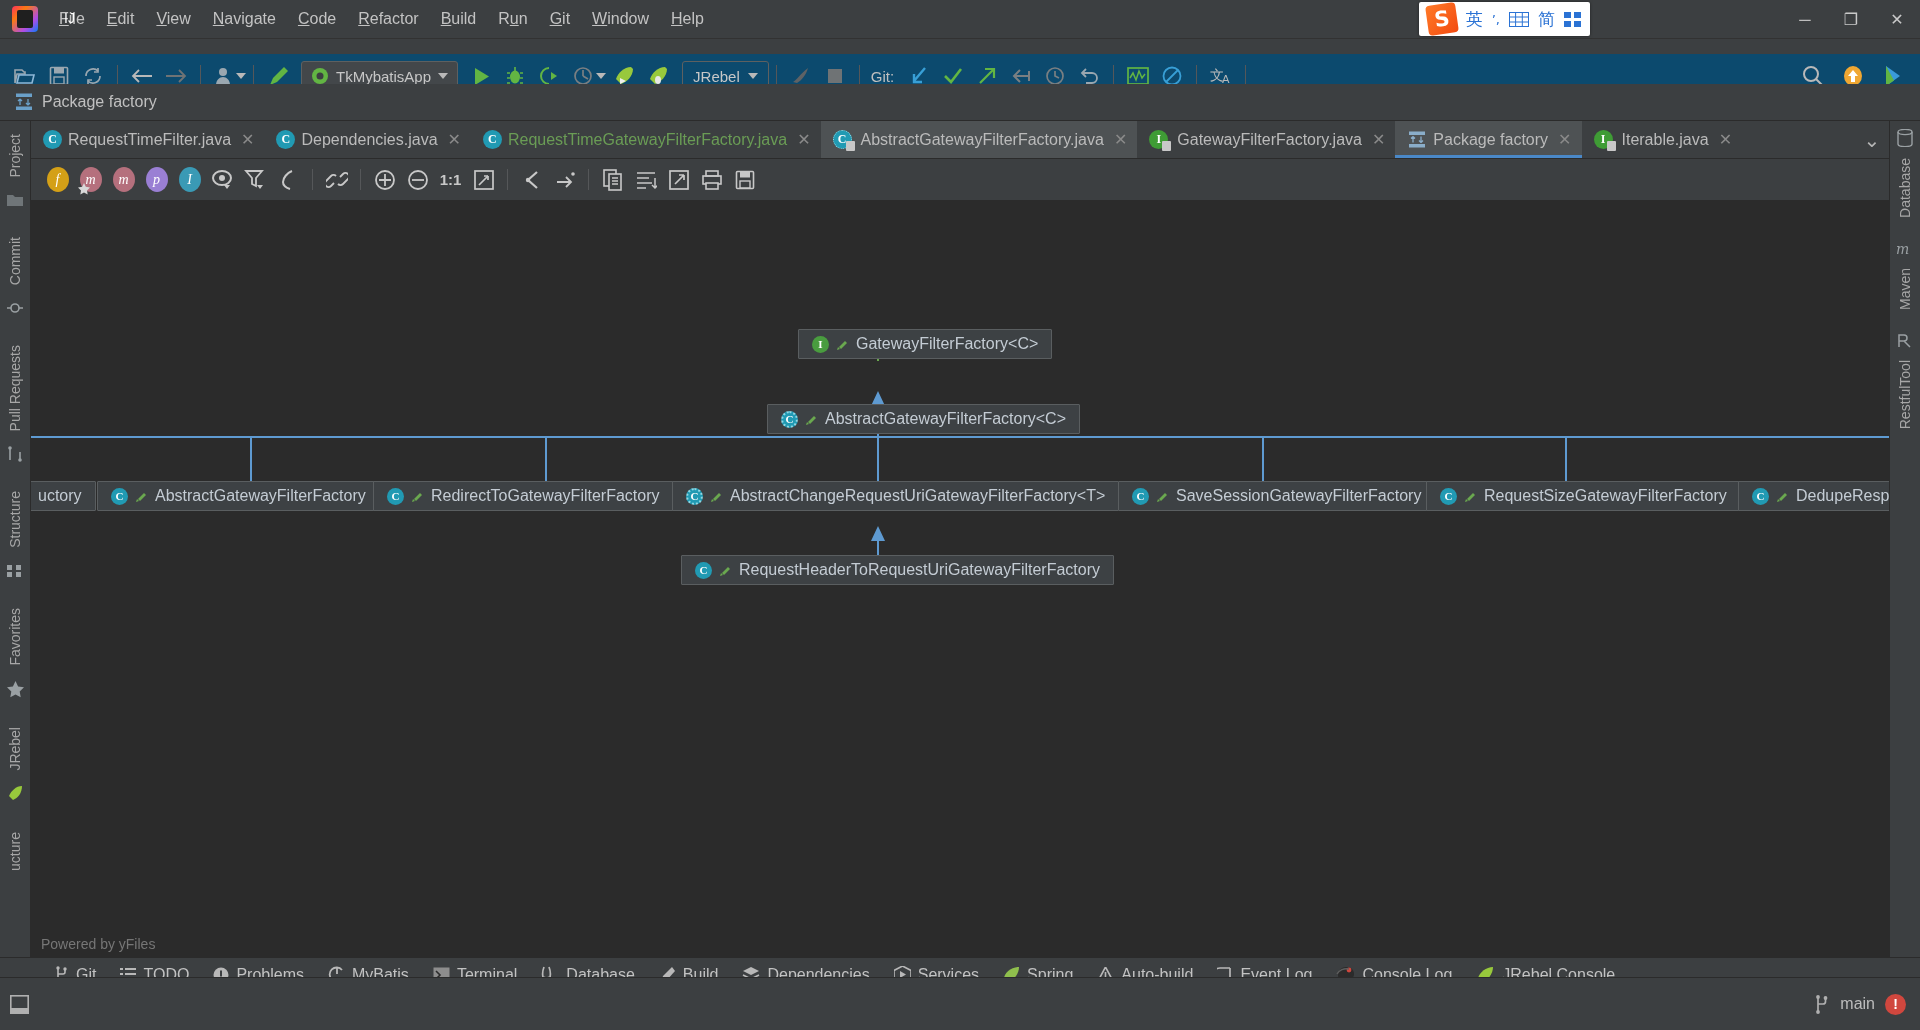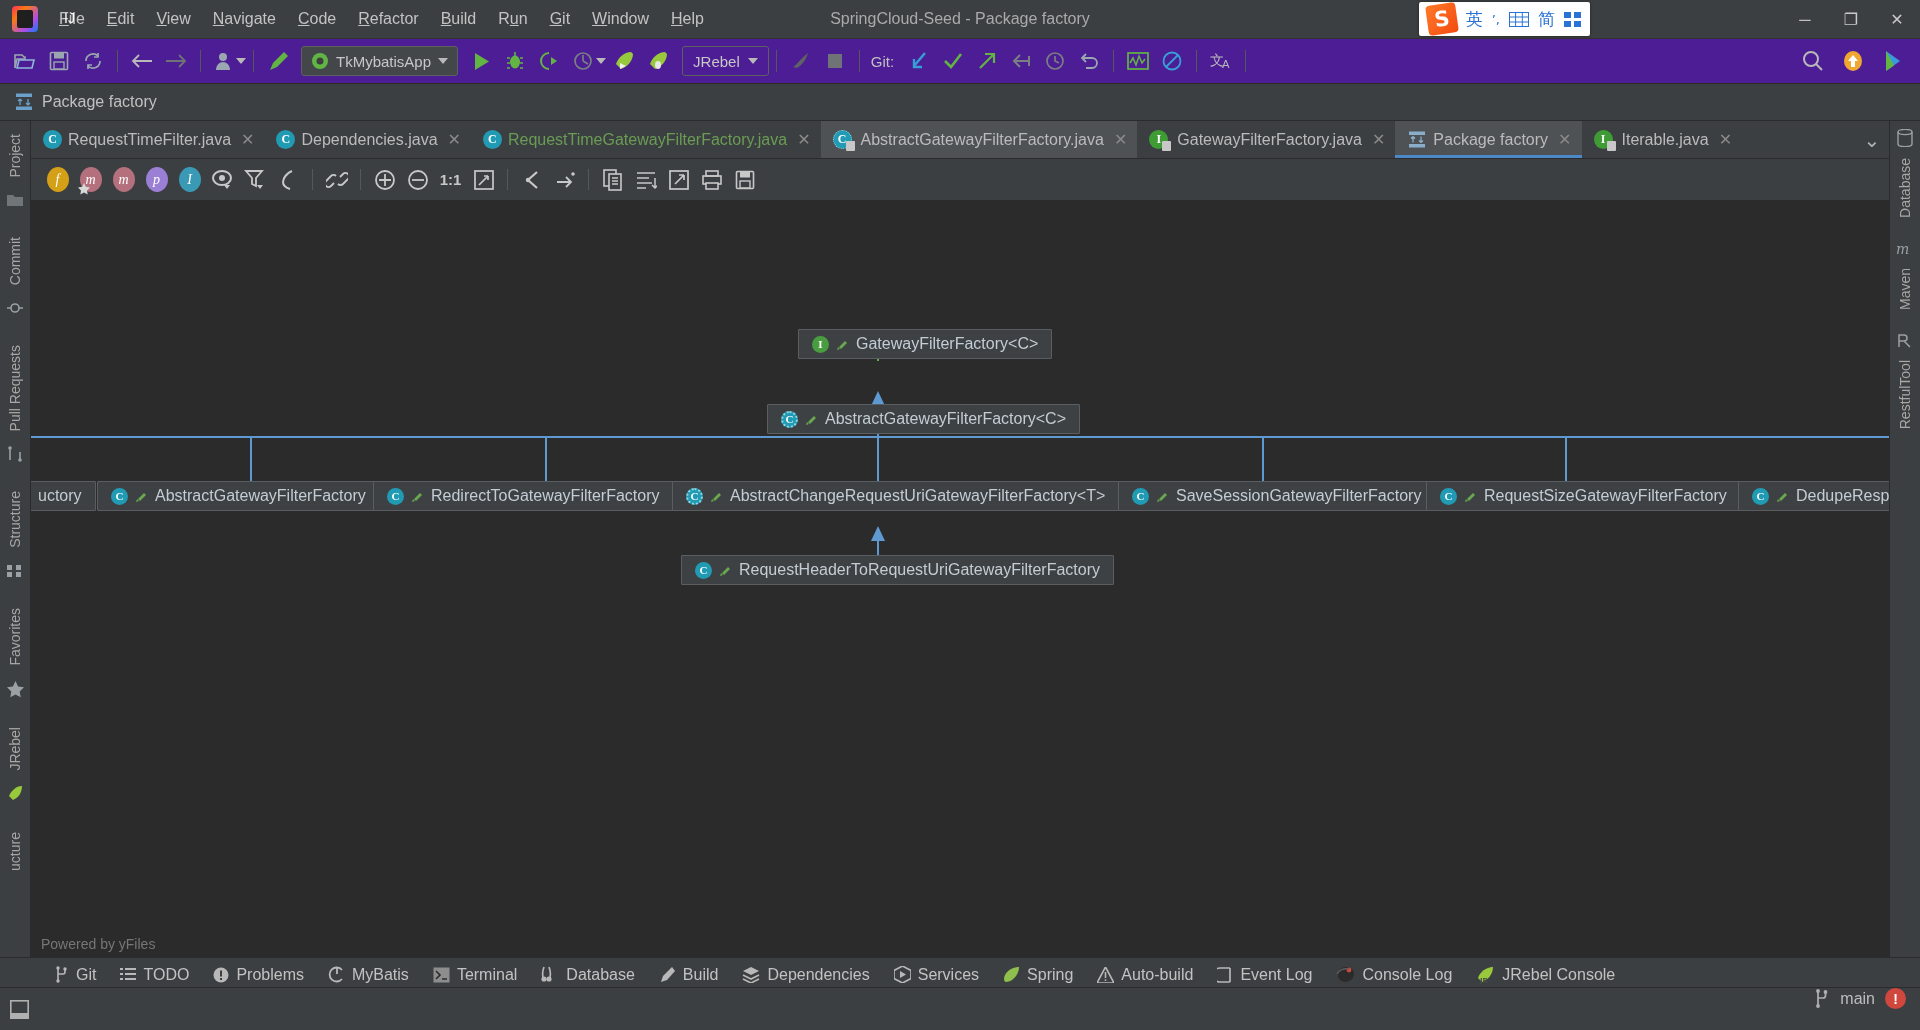--- a/index.html
+++ b/index.html
@@ -40,22 +40,22 @@
   .ime-logo{width:30px;height:30px;background:linear-gradient(135deg,#ff7a28,#f34a10);
     border-radius:4px;color:#fff;font-size:21px;font-weight:bold;display:flex;align-items:center;
     justify-content:center;transform:rotate(-8deg);font-family:"DejaVu Sans",sans-serif;}
   .ime-item{color:#2a72d4;font-size:17px;font-family:"DejaVu Sans",sans-serif;}
   .win-ctrls{position:absolute;right:0;top:0;height:39px;display:flex;align-items:center;}
   .win-btn{width:46px;height:39px;display:flex;align-items:center;justify-content:center;
     color:#c9c9c9;font-size:16px;}
 
   
   .toolbar{
-    position:absolute; top:39px; left:0; width:1920px; height:45px;
-    background:#4c1d95; display:flex; align-items:center; padding-left:8px;
+    position:absolute; top:54px; left:0; width:1920px; height:45px;
+    background:#0c4a6e; display:flex; align-items:center; padding-left:8px;
     border-bottom:1px solid #2b2b2b;
   }
   .tb-btn{width:34px;height:32px;display:flex;align-items:center;justify-content:center;
     border-radius:3px;color:#b0b0b0;}
   .tb-sep{width:1px;height:22px;background:#555759;margin:0 7px;}
   .run-config{
     height:30px;border:1px solid #5e6060;border-radius:3px;background:#43474a;
     display:flex;align-items:center;gap:7px;padding:0 9px;margin:0 6px;
   }
   .run-config .txt{font-size:15px;color:#c7c7c7;white-space:nowrap;}
@@ -168,22 +168,22 @@
   .bottom-bar{
     position:absolute; bottom:39px; left:0; width:1920px; height:34px;
     background:#3c3f41; display:flex; align-items:center; gap:0px; padding-left:42px;
     border-top:1px solid #2b2b2b;
   }
   .bw{display:flex;align-items:center;gap:7px;padding:4px 12px;font-size:16px;color:#c2c2c2;
     white-space:nowrap;border-radius:3px;}
 
   
   .statusbar{
-    position:absolute; bottom:0; left:0; width:1920px; height:43px;
-    background:#3c3f41; display:flex; 
+    position:absolute; bottom:0; left:0; width:1920px; height:53px;
+    background:#3c3f41; display:flex; align-items:center;
     border-top:1px solid #2b2b2b;
   }
   .sb-left{margin-left:10px;display:flex;align-items:center;}
   .sb-right{position:absolute;right:14px;display:flex;align-items:center;gap:10px;}
   .sb-txt{font-size:16px;color:#bdbdbd;}
   .err-badge{width:21px;height:21px;border-radius:50%;background:#d0473e;color:#fff;
     display:flex;align-items:center;justify-content:center;font-size:14px;font-weight:bold;}
   svg{display:block;}
 </style>
 </head>
@@ -203,21 +203,20 @@
       <div class="menu-item"><u>V</u>iew</div>
       <div class="menu-item"><u>N</u>avigate</div>
       <div class="menu-item"><u>C</u>ode</div>
       <div class="menu-item"><u>R</u>efactor</div>
       <div class="menu-item"><u>B</u>uild</div>
       <div class="menu-item">R<u>u</u>n</div>
       <div class="menu-item"><u>G</u>it</div>
       <div class="menu-item"><u>W</u>indow</div>
       <div class="menu-item"><u>H</u>elp</div>
     </div>
-    <div class="win-title">SpringCloud-Seed - Package factory</div>
 
     <div class="ime-bar">
       <div class="ime-logo">S</div>
       <div class="ime-item">英</div>
       <div class="ime-item" style="font-size:13px;">’,</div>
       <div class="ime-item">
         <svg width="20" height="15" viewBox="0 0 20 15">
             <rect x="0.5" y="0.5" width="19" height="14" fill="none" stroke="#2a72d4"></rect>
             <line x1="0" y1="5" x2="20" y2="5" stroke="#2a72d4"></line>
             <line x1="0" y1="10" x2="20" y2="10" stroke="#2a72d4"></line>

